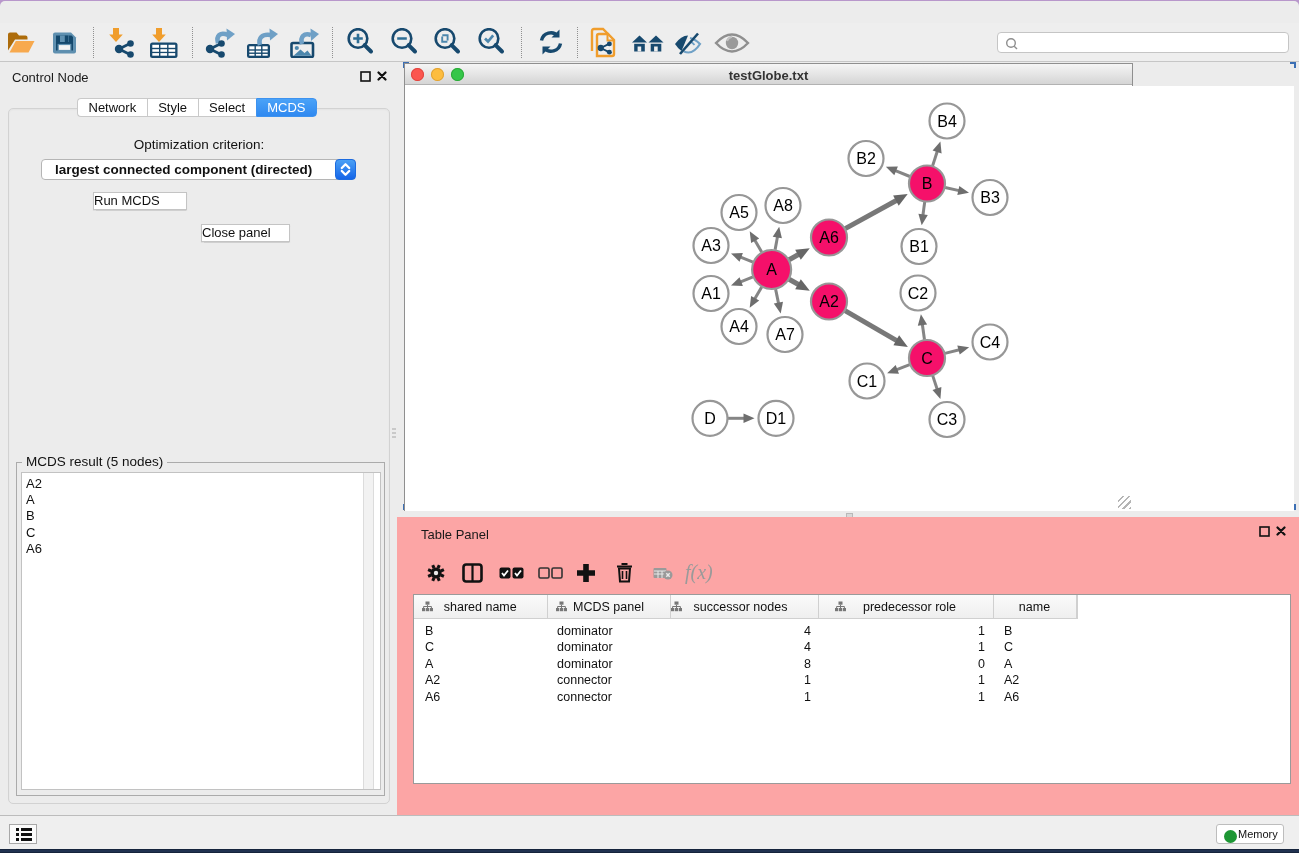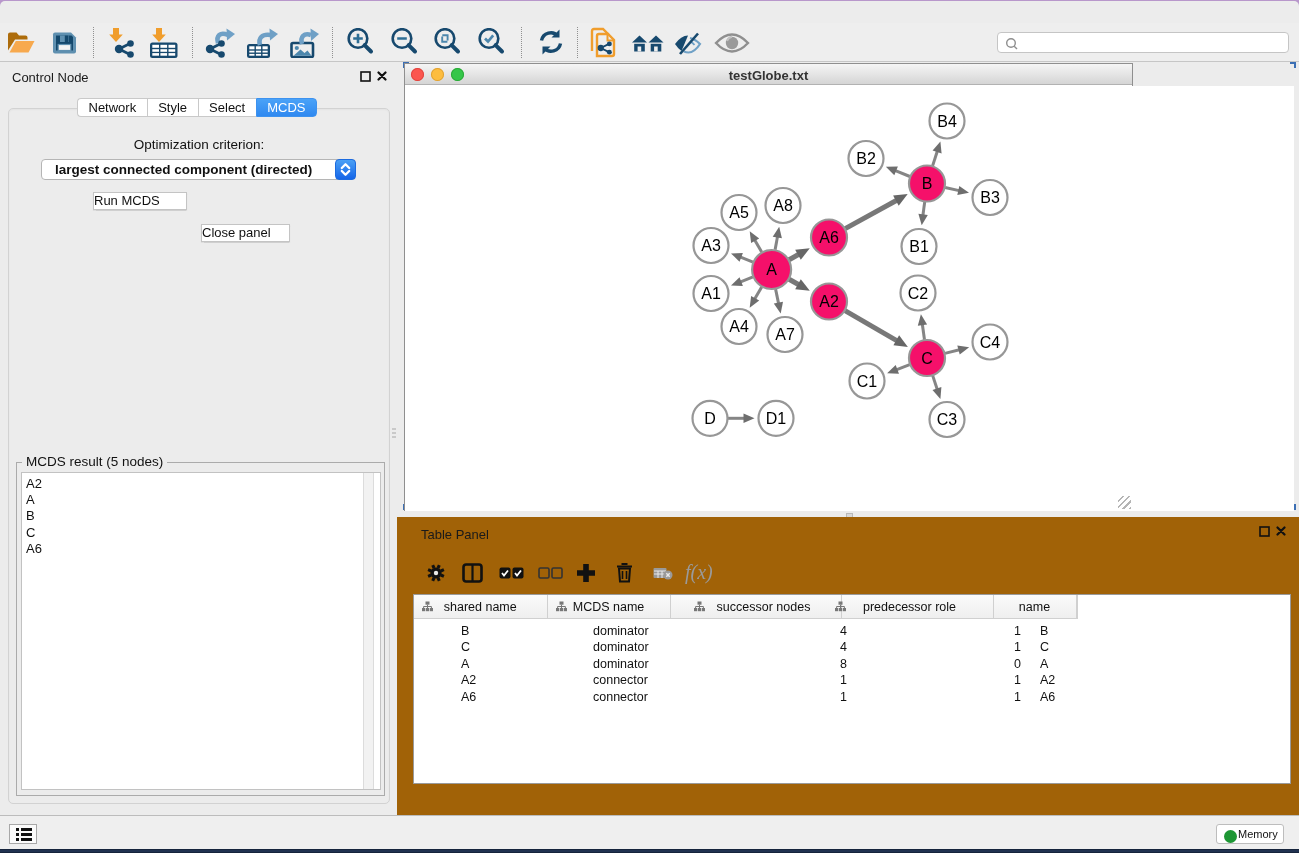--- a/index.html
+++ b/index.html
@@ -44,23 +44,23 @@
 #mcdslist { padding-top:2px; } #mcdslist .item { height:16.2px; padding-left:4px; padding-top:1px; }
 #mcdslist .sb { position:absolute; right:6px; top:0px; width:11px; height:316px; background:#f2f2f2; border-left:1px solid #dcdcdc; border-right:1px solid #dcdcdc; }
 
 #netframe { position:absolute; left:404px; top:62px; width:729px; height:448px; background:#fff; border:1px solid #8f8f8f; }
 #nf-titlebar { position:absolute; left:0; top:0; width:100%; height:21px; background:linear-gradient(#f5f5f5,#d5d5d5); border-bottom:1px solid #b2b2b2; }
 #nf-titlebar .title { position:absolute; width:100%; text-align:center; top:4px; font-size:13px; font-weight:bold; color:#333; }
 #netcanvas { position:absolute; left:0px; top:22px; width:889px; height:425px; background:#fff; }
 #resize-grip { position:absolute; right:1px; bottom:1px; width:13px; height:13px;
   background:repeating-linear-gradient(135deg, transparent 0 3px, #b5b5b5 3px 4.5px); }
 
-#tpanel { position:absolute; left:397px; top:516px; width:902px; height:299px; background:#a16207; }
+#tpanel { position:absolute; left:397px; top:516px; width:902px; height:299px; background:#fca5a5; }
 #tpanel .hdr { position:absolute; left:24px; top:10px; font-size:13px; color:#1a1a1a; }
-#tablebox { position:absolute; left:16px; top:77px; width:878px; height:190px; background:#fff; border:1px solid #9a9a9a; overflow:hidden;padding-left:36px; }
+#tablebox { position:absolute; left:16px; top:77px; width:878px; height:190px; background:#fff; border:1px solid #9a9a9a; overflow:hidden; }
 #thead { position:absolute; left:0; top:0; width:664px; height:24px; background:linear-gradient(#fafafa,#efefef); border-bottom:1px solid #d0d0d0; border-right:1px solid #d0d0d0; font-size:12.5px; color:#111; }
 .th { position:absolute; top:0; height:24px; border-right:1px solid #d0d0d0; }
 .th .lbl { position:absolute; width:100%; text-align:center; top:5px; }
 .th svg { position:absolute; left:8px; top:6px; }
 .trow { position:absolute; font-size:12.5px; color:#111; height:16.4px; width:100%; }
 .trow span { position:absolute; top:2px; }
 #ttabs { position:absolute; left:0; width:100%; top:273px; height:21px; display:flex; justify-content:center; font-size:13px; }
 #ttabs .tab { background:#fff; border:1px solid #c9c9c9; border-right:none; padding:2px 12px 0 12px; color:#111; line-height:16px; }
 #ttabs .tab:first-child { border-radius:4px 0 0 4px; }
 #ttabs .tab:last-child { border-radius:0 4px 4px 0; border-right:1px solid #c9c9c9; }
@@ -427,23 +427,23 @@
           <div class="th" style="left:133.5px;width:123.0px">
             <svg width="11" height="11" viewBox="0 0 11 11">
               <g fill="#777">
                 <rect x="3.5" y="0.5" width="4" height="3.2"></rect>
                 <rect x="0" y="7" width="3.2" height="3.2"></rect>
                 <rect x="3.9" y="7" width="3.2" height="3.2"></rect>
                 <rect x="7.8" y="7" width="3.2" height="3.2"></rect>
               </g>
               <path d="M5.5 3.7 V5.5 M1.6 7 V5.5 H9.4 V7 M5.5 5.5 V7" stroke="#777" fill="none" stroke-width="1"></path>
             </svg>
-            <div class="lbl">MCDS name</div>
-          </div>
-          <div class="th" style="left:272px;width:156.0px">
+            <div class="lbl">MCDS panel</div>
+          </div>
+          <div class="th" style="left:249px;width:156.0px">
             <svg width="11" height="11" viewBox="0 0 11 11">
               <g fill="#777">
                 <rect x="3.5" y="0.5" width="4" height="3.2"></rect>
                 <rect x="0" y="7" width="3.2" height="3.2"></rect>
                 <rect x="3.9" y="7" width="3.2" height="3.2"></rect>
                 <rect x="7.8" y="7" width="3.2" height="3.2"></rect>
               </g>
               <path d="M5.5 3.7 V5.5 M1.6 7 V5.5 H9.4 V7 M5.5 5.5 V7" stroke="#777" fill="none" stroke-width="1"></path>
             </svg>
             <div class="lbl">successor nodes</div>

